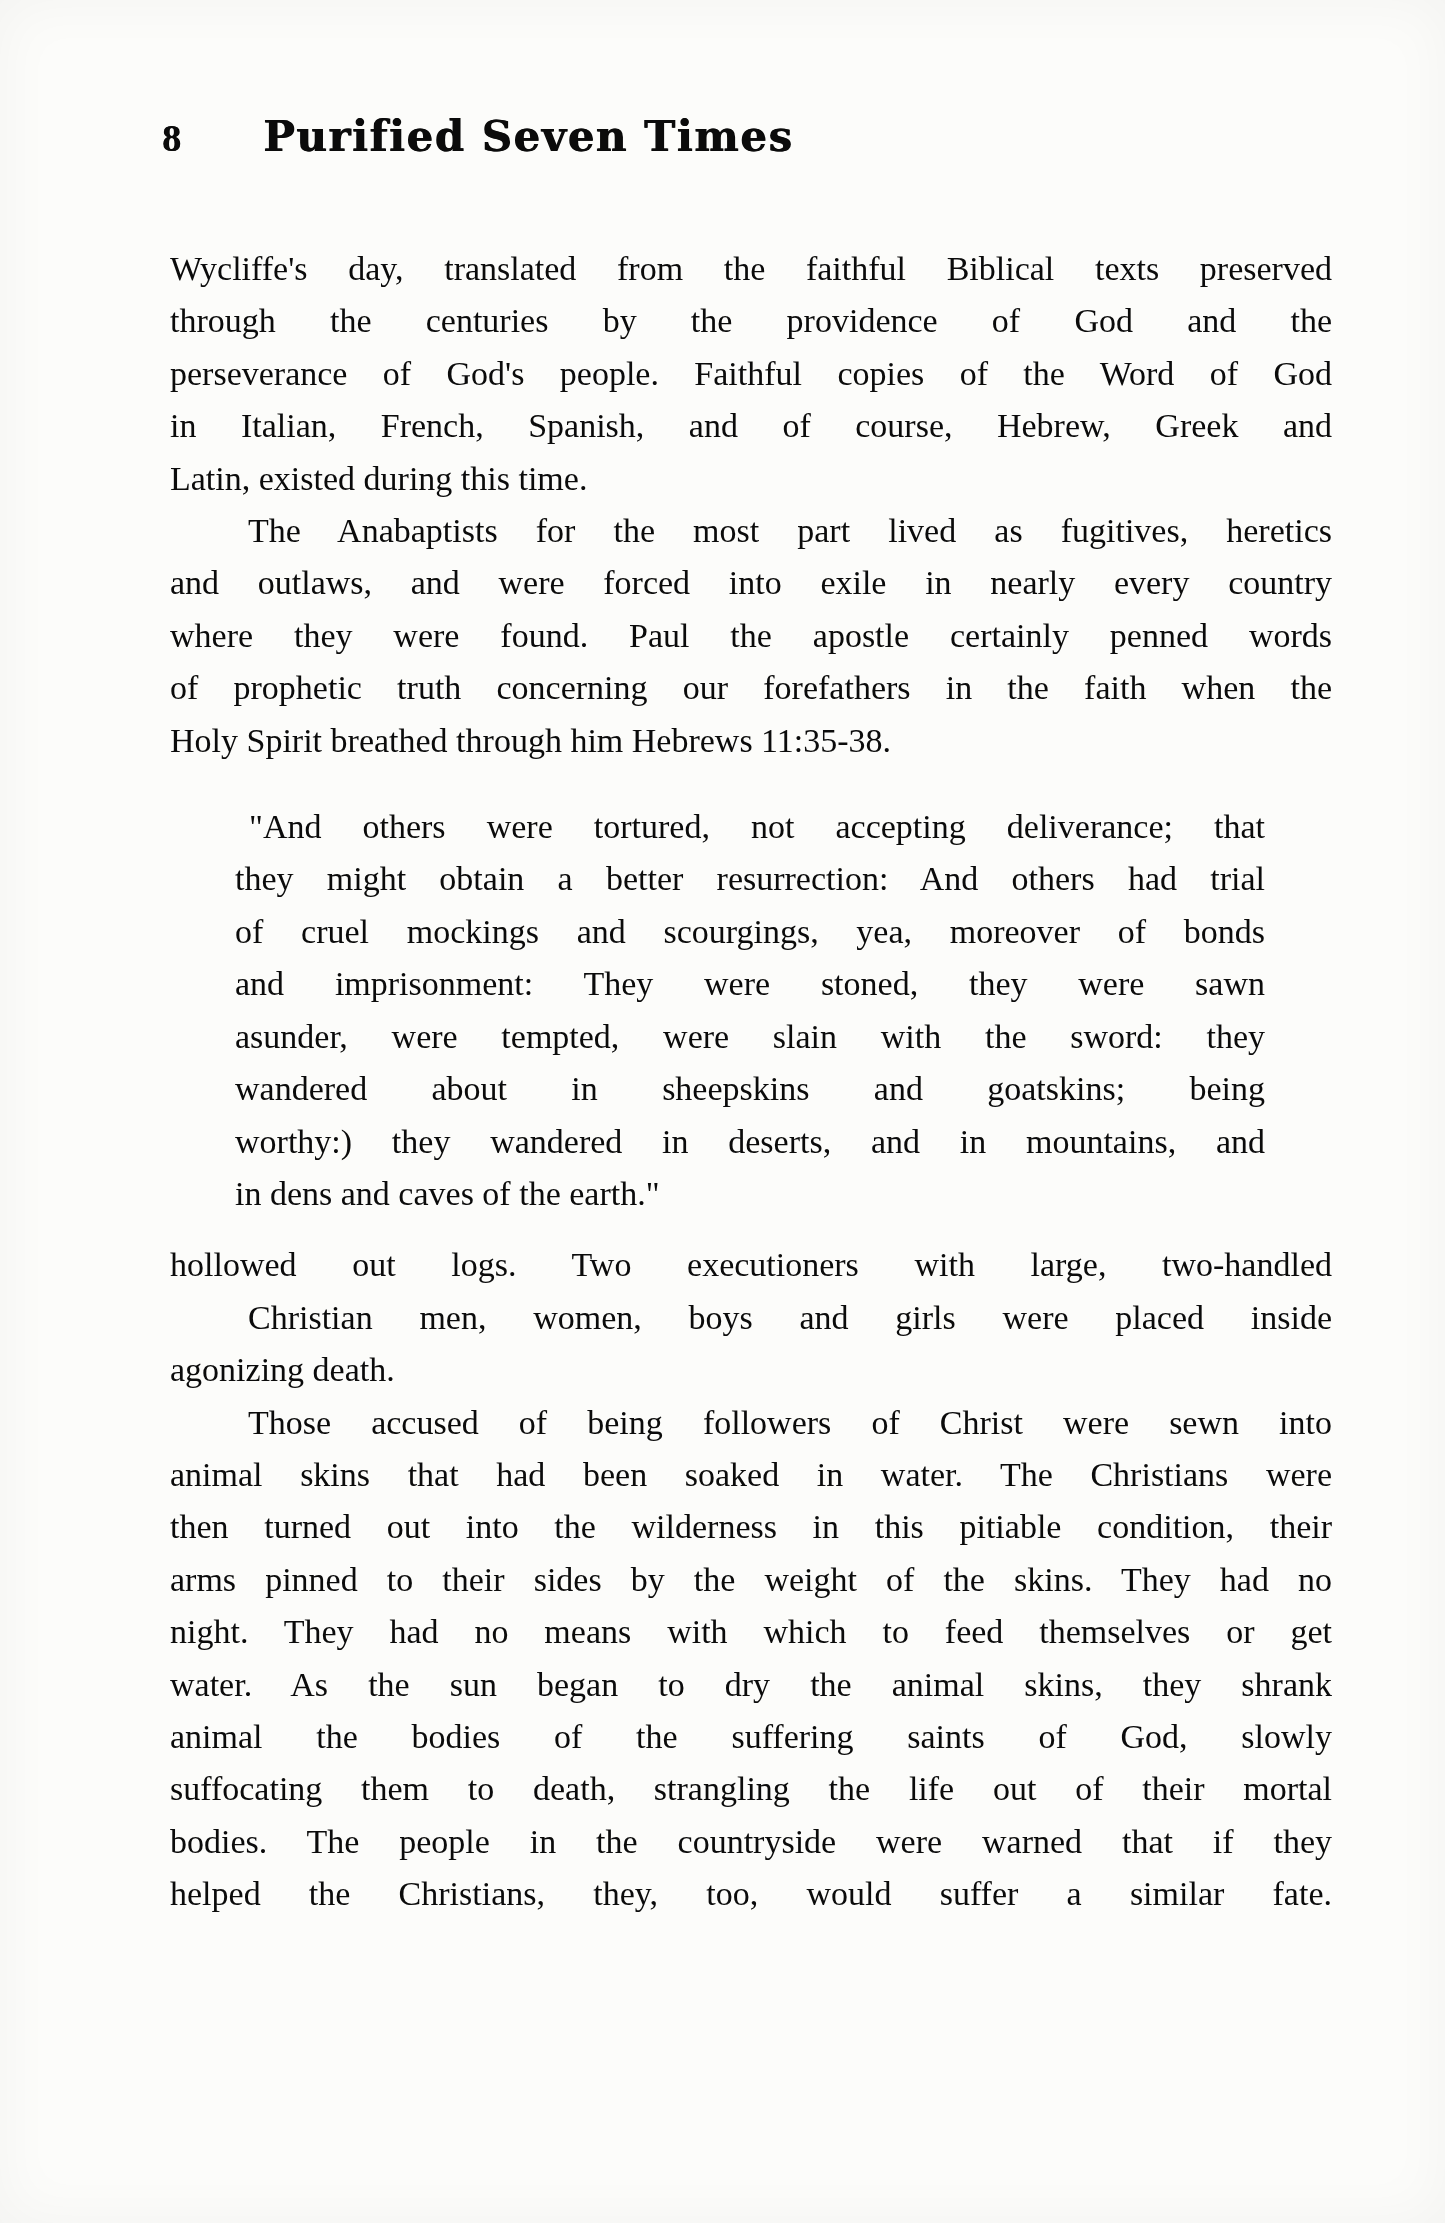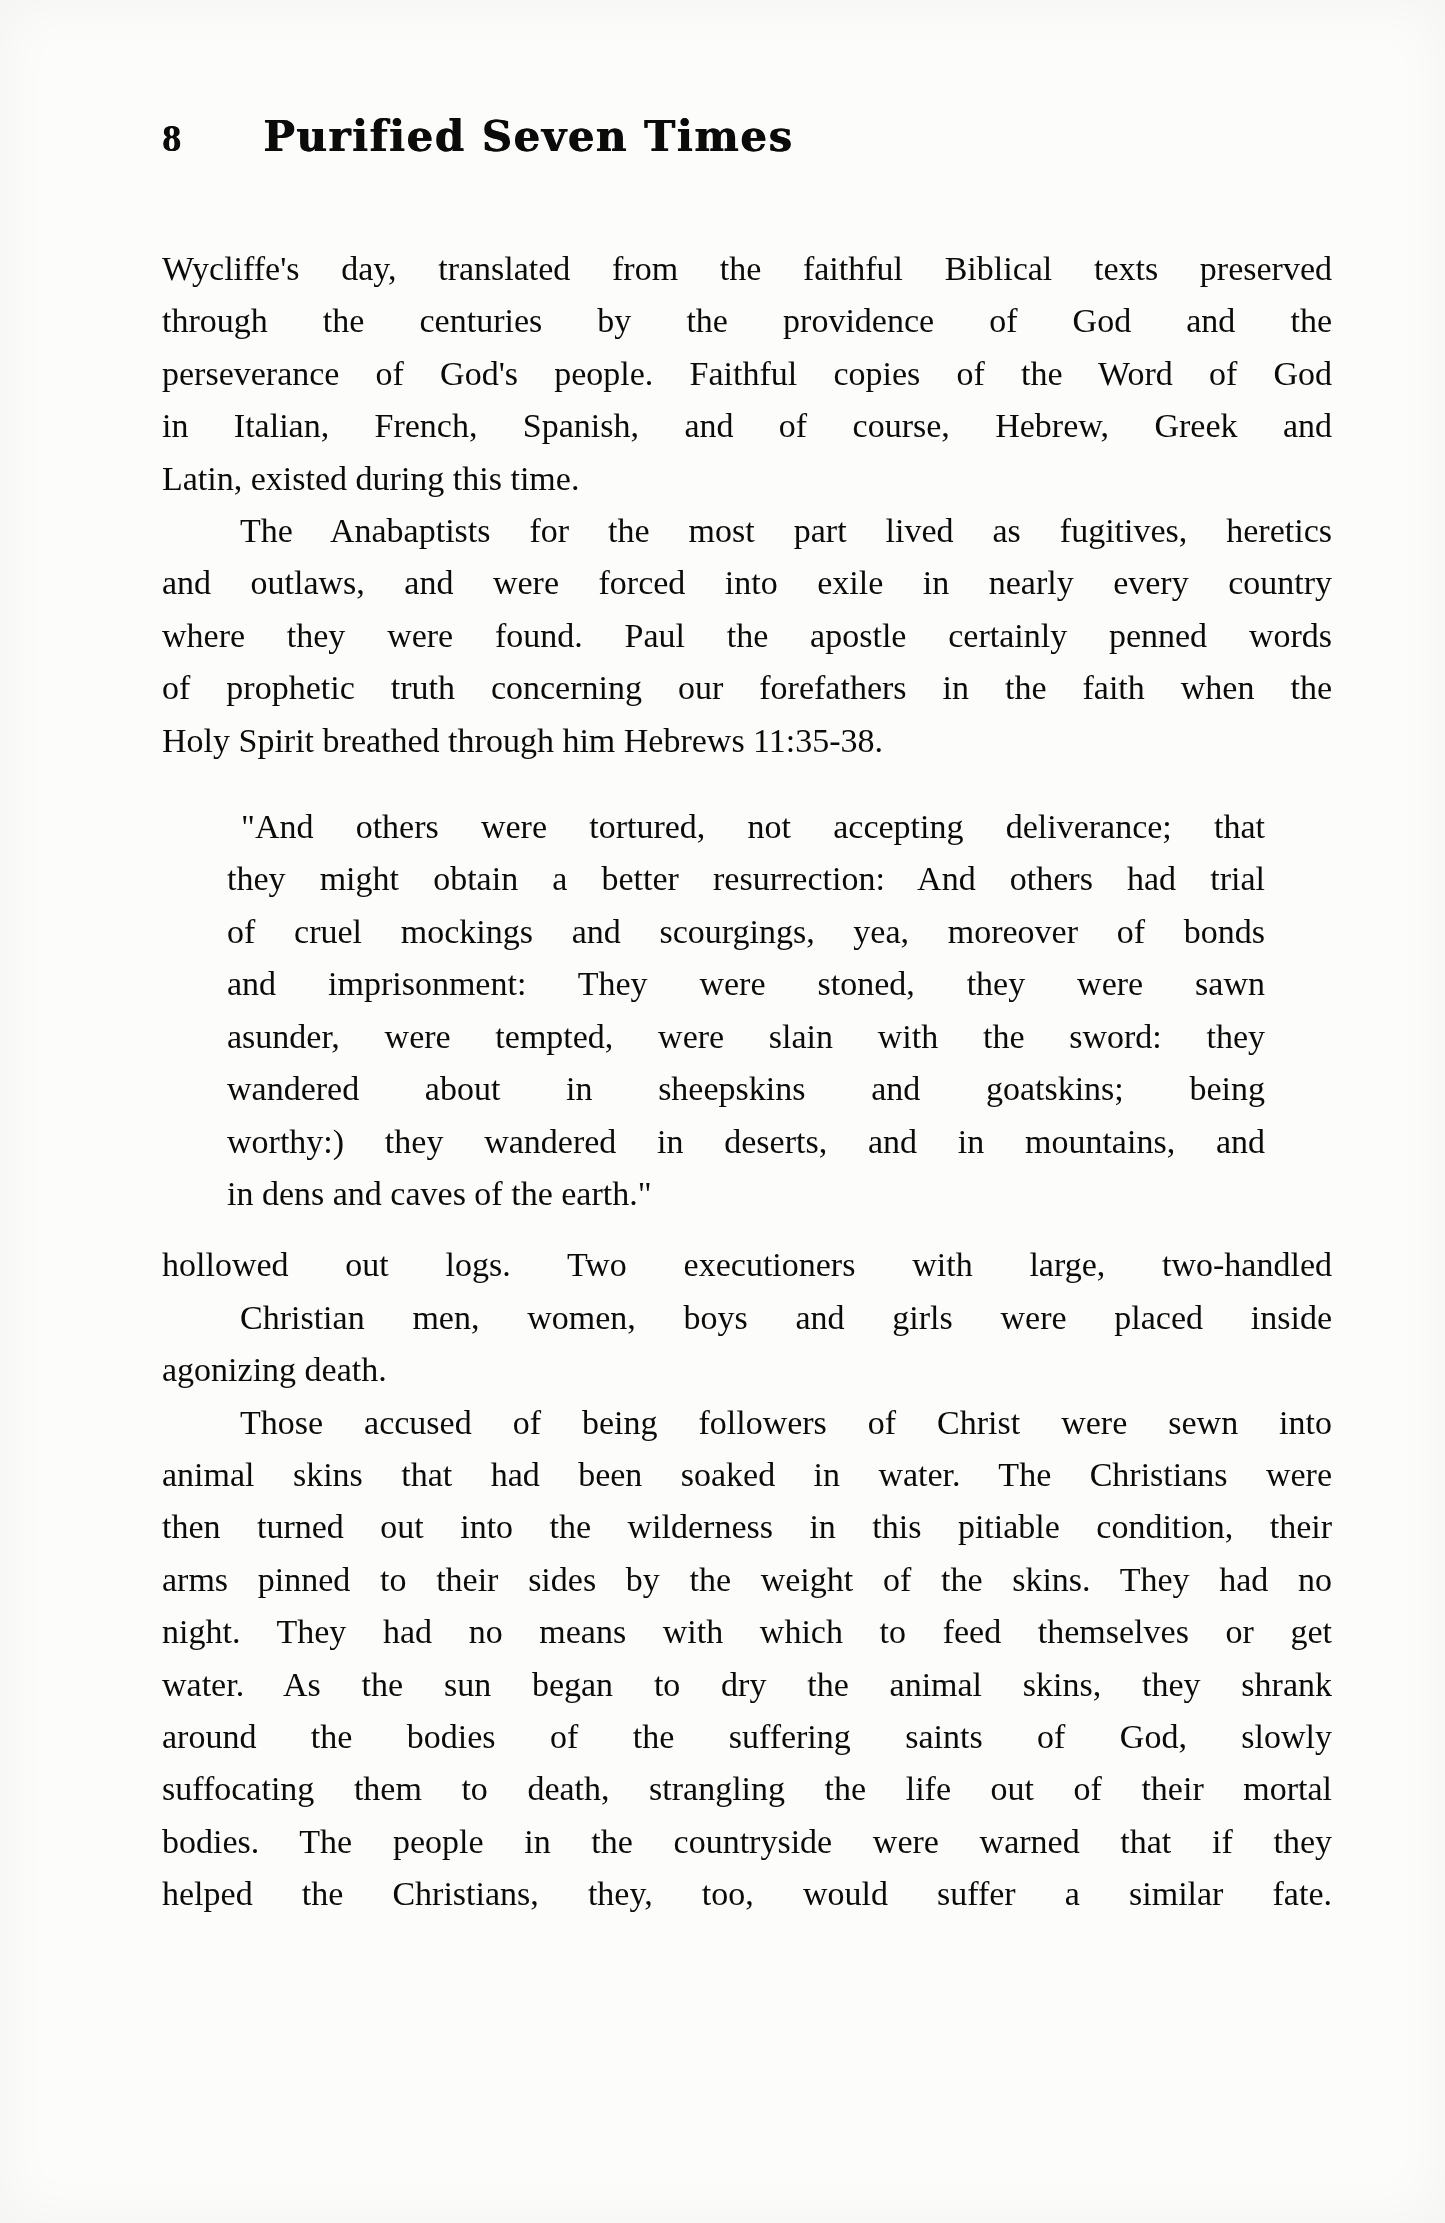--- a/index.html
+++ b/index.html
@@ -40,20 +40,21 @@
     position: absolute;
     top: 243px; left: 162px;
     width: 1170px;
     font-size: 34px;
     line-height: 52.4px;
   }
   .para { margin: 0; }
   .line {
     text-align: justify;
     text-align-last: justify;
+    margin-left: 8px;
   }
   .line.last { text-align-last: left; }
   .para.justify-last .line.last { text-align-last: justify; }
   .para.indent .line.first { text-indent: 78px; }
   .para.quote {
     margin: 34px 67px 19px 65px;
   }
   .para.quote .line.first { text-indent: 14px; }
 </style>
 </head>
@@ -94,19 +95,19 @@
         <div class="line first">Christian men, women, boys and girls were placed inside</div>
         <div class="line last">agonizing death.</div>
       </div>
       <div class="para indent justify-last">
         <div class="line first">Those accused of being followers of Christ were sewn into</div>
         <div class="line">animal skins that had been soaked in water.  The Christians were</div>
         <div class="line">then turned out into the wilderness in this pitiable condition, their</div>
         <div class="line">arms pinned to their sides by the weight of the skins.  They had no</div>
         <div class="line">night.  They had no means with which to feed themselves or get</div>
         <div class="line">water.  As the sun began to dry the animal skins, they shrank</div>
-        <div class="line">around the bodies of the suffering saints of God, slowly</div>
+        <div class="line">animal the bodies of the suffering saints of God, slowly</div>
         <div class="line">suffocating them to death, strangling the life out of their mortal</div>
         <div class="line">bodies.  The people in the countryside were warned that if they</div>
         <div class="line last">helped the Christians, they, too, would suffer a similar fate.</div>
       </div>
     </div>
 </div>
 
 </body></html>

